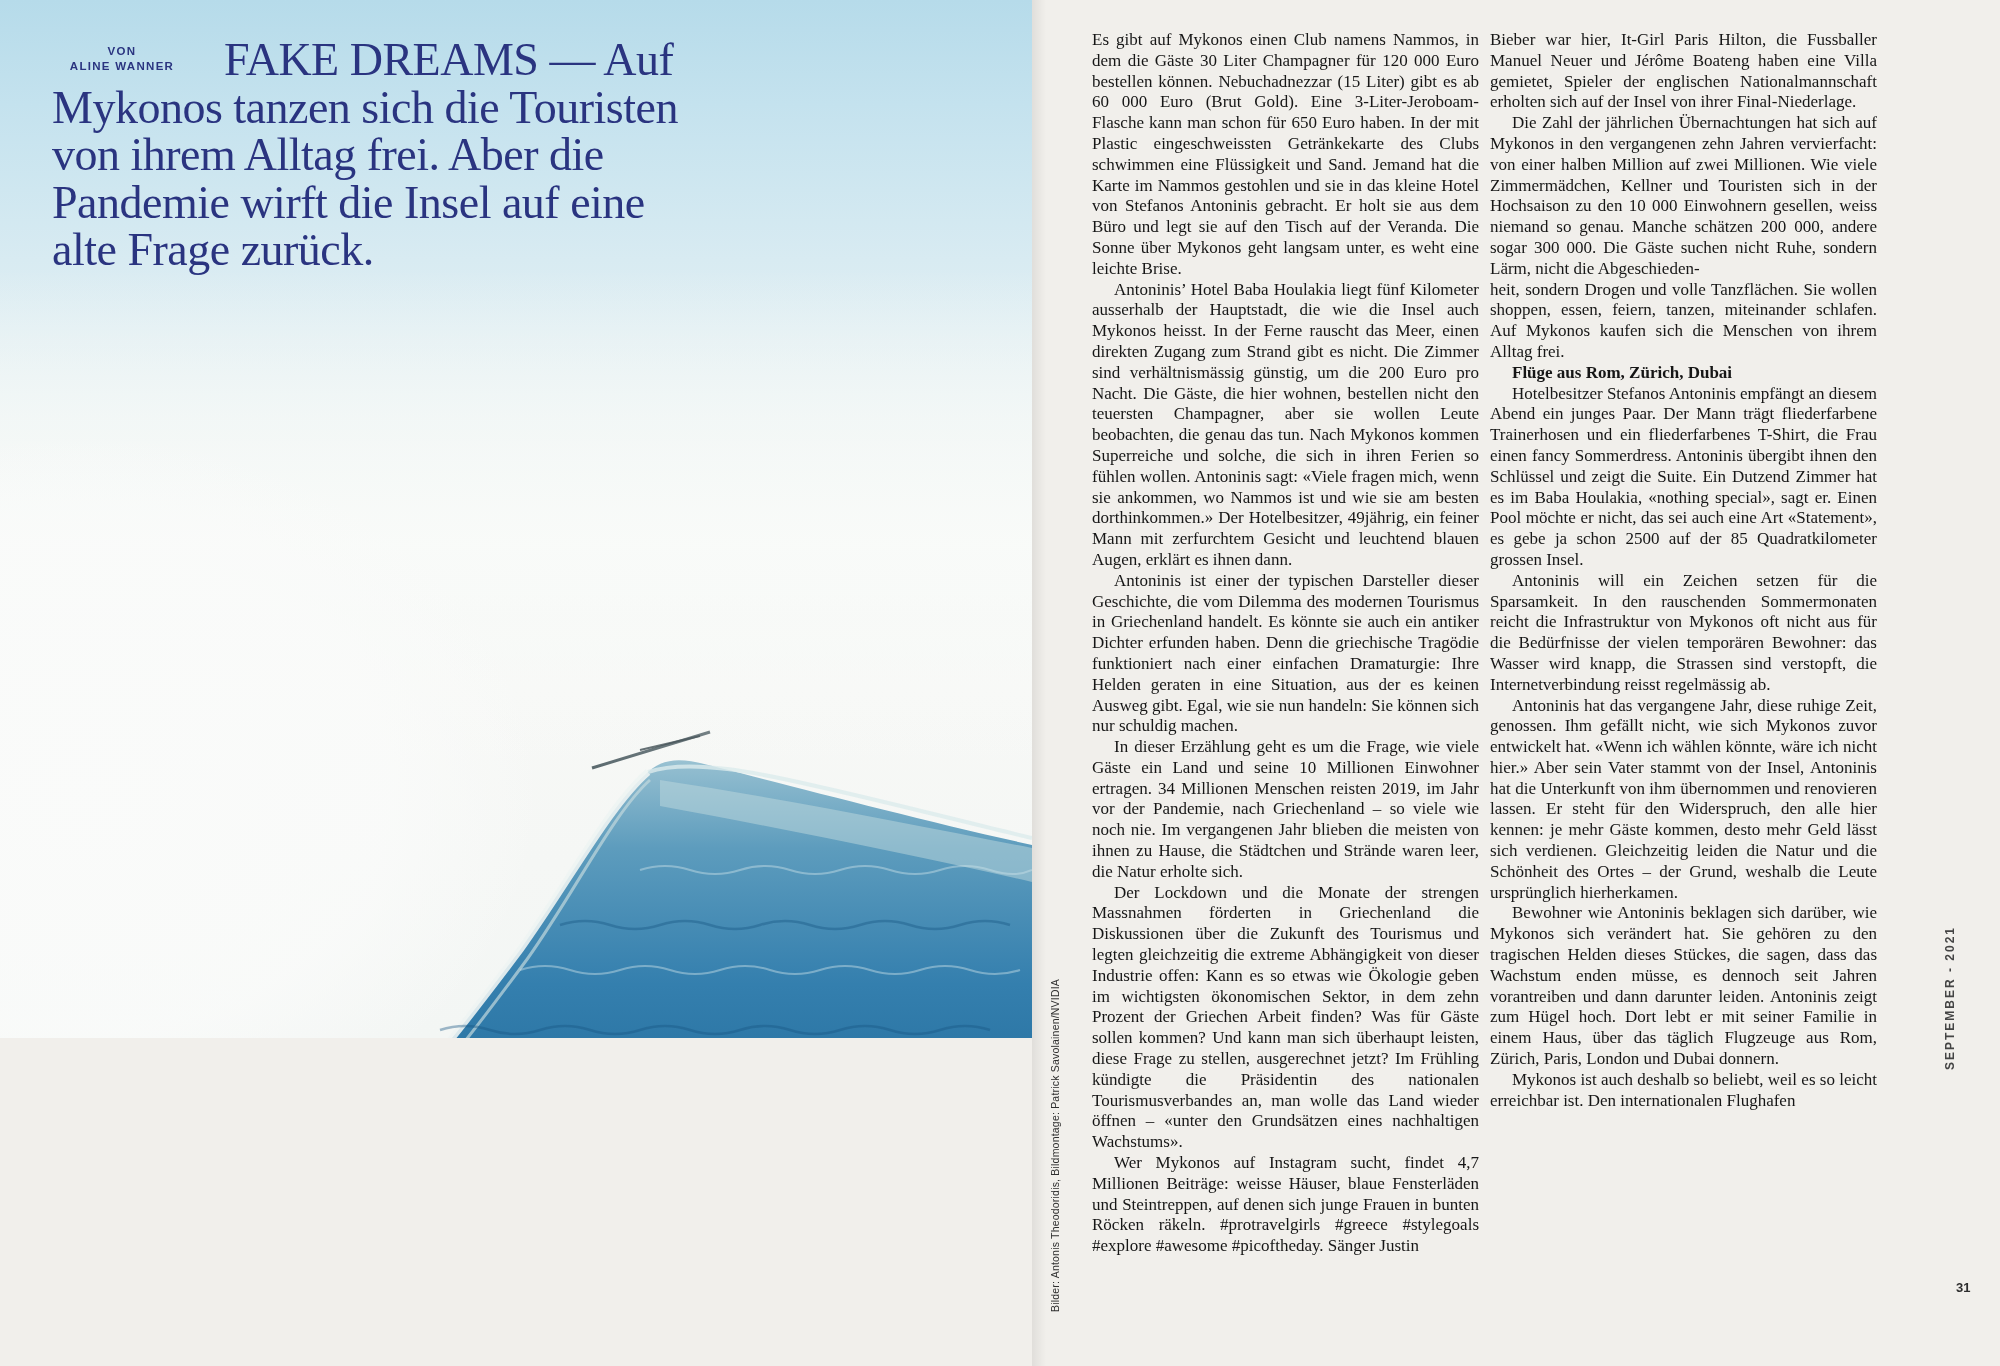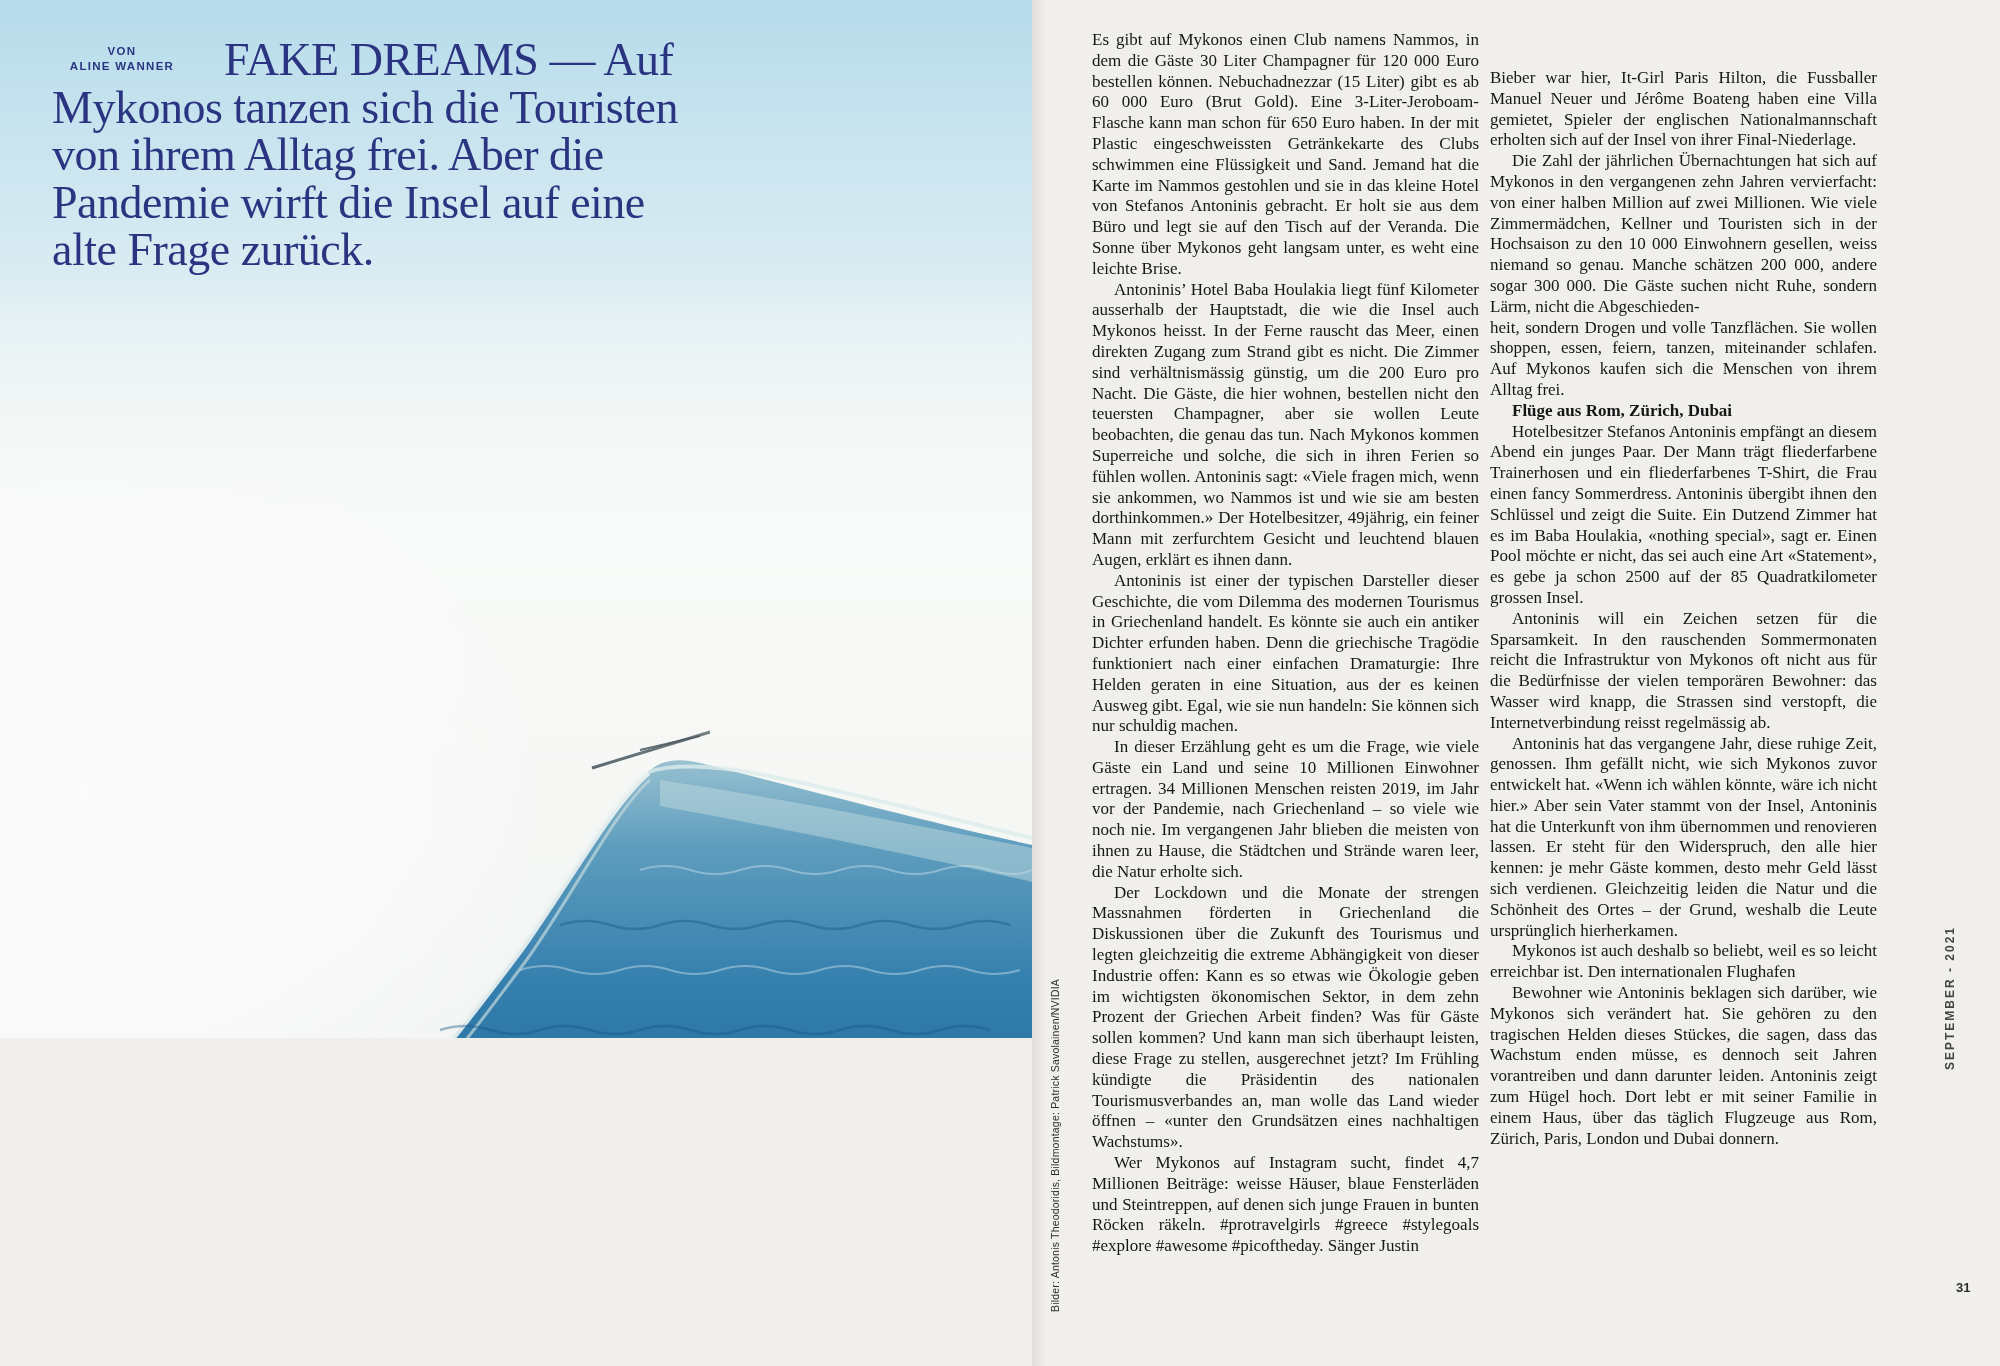--- a/index.html
+++ b/index.html
@@ -55,21 +55,21 @@
   .gutter{
     position:absolute;left:1032px;top:0;width:14px;height:1366px;
     background:linear-gradient(90deg,rgba(0,0,0,.07),rgba(0,0,0,0));
   }
   .col{
     position:absolute;top:30px;width:387px;height:1292px;overflow:hidden;
     font-size:17px;line-height:20.8px;color:#161616;
     text-align:justify;hyphens:auto;
   }
   .col1{left:1092px;}
-  .col2{left:1490px;margin-top:38px;}
+  .col2{left:1490px;}
   .col p{margin:0;text-indent:22px;}
   .col p.noindent{text-indent:0;}
   .pull-quote{
     margin:16px 0 36px 0;padding-left:70px;
     color:#2b3b8a;font-weight:bold;font-size:22px;line-height:28.5px;
     letter-spacing:0.5px;text-align:left;white-space:pre-line;text-indent:0;
   }
   .subhead{
     margin-top:14px;font-weight:bold;text-align:left;text-indent:22px;
   }
@@ -170,19 +170,19 @@
 </div>
 
 <div class="col col2">
   <p class="noindent">Bieber war hier, It-Girl Paris Hilton, die Fussballer Manuel Neuer und Jérôme Boateng haben eine Villa gemietet, Spieler der englischen Nationalmannschaft erholten sich auf der Insel von ihrer Final-Niederlage.</p>
   <p>Die Zahl der jährlichen Übernachtungen hat sich auf Mykonos in den vergangenen zehn Jahren vervierfacht: von einer halben Million auf zwei Millionen. Wie viele Zimmermädchen, Kellner und Touristen sich in der Hochsaison zu den 10&nbsp;000 Einwohnern gesellen, weiss niemand so genau. Manche schätzen 200&nbsp;000, andere sogar 300&nbsp;000. Die Gäste suchen nicht Ruhe, sondern Lärm, nicht die Abgeschieden-</p>
   <p class="noindent">heit, sondern Drogen und volle Tanzflächen. Sie wollen shoppen, essen, feiern, tanzen, miteinander schlafen. Auf Mykonos kaufen sich die Menschen von ihrem Alltag frei.</p>
   <p class="subhead">Flüge aus Rom, Zürich, Dubai</p>
   <p>Hotelbesitzer Stefanos Antoninis empfängt an diesem Abend ein junges Paar. Der Mann trägt fliederfarbene Trainerhosen und ein fliederfarbenes T-Shirt, die Frau einen fancy Sommerdress. Antoninis übergibt ihnen den Schlüssel und zeigt die Suite. Ein Dutzend Zimmer hat es im Baba Houlakia, «nothing special», sagt er. Einen Pool möchte er nicht, das sei auch eine Art «Statement», es gebe ja schon 2500 auf der 85 Quadratkilometer grossen Insel.</p>
   <p>Antoninis will ein Zeichen setzen für die Sparsamkeit. In den rauschenden Sommermonaten reicht die Infrastruktur von Mykonos oft nicht aus für die Bedürfnisse der vielen temporären Bewohner: das Wasser wird knapp, die Strassen sind verstopft, die Internetverbindung reisst regelmässig ab.</p>
   <p>Antoninis hat das vergangene Jahr, diese ruhige Zeit, genossen. Ihm gefällt nicht, wie sich Mykonos zuvor entwickelt hat. «Wenn ich wählen könnte, wäre ich nicht hier.» Aber sein Vater stammt von der Insel, Antoninis hat die Unterkunft von ihm übernommen und renovieren lassen. Er steht für den Widerspruch, den alle hier kennen: je mehr Gäste kommen, desto mehr Geld lässt sich verdienen. Gleichzeitig leiden die Natur und die Schönheit des Ortes – der Grund, weshalb die Leute ursprünglich hierherkamen.</p>
+  <p>Bewohner wie Antoninis beklagen sich darüber, wie Mykonos sich verändert hat. Sie gehören zu den tragischen Helden dieses Stückes, die sagen, dass das Wachstum enden müsse, es dennoch seit Jahren vorantreiben und dann darunter leiden. Antoninis zeigt zum Hügel hoch. Dort lebt er mit seiner Familie in einem Haus, über das täglich Flugzeuge aus Rom, Zürich, Paris, London und Dubai donnern.</p>
   <p>Mykonos ist auch deshalb so beliebt, weil es so leicht erreichbar ist. Den internationalen Flughafen</p>
-  <p>Bewohner wie Antoninis beklagen sich darüber, wie Mykonos sich verändert hat. Sie gehören zu den tragischen Helden dieses Stückes, die sagen, dass das Wachstum enden müsse, es dennoch seit Jahren vorantreiben und dann darunter leiden. Antoninis zeigt zum Hügel hoch. Dort lebt er mit seiner Familie in einem Haus, über das täglich Flugzeuge aus Rom, Zürich, Paris, London und Dubai donnern.</p>
 </div>
 
 <div class="issue-vertical">SEPTEMBER - 2021</div>
 
 <div class="pagenum-right">31</div>
 
 </body></html>

